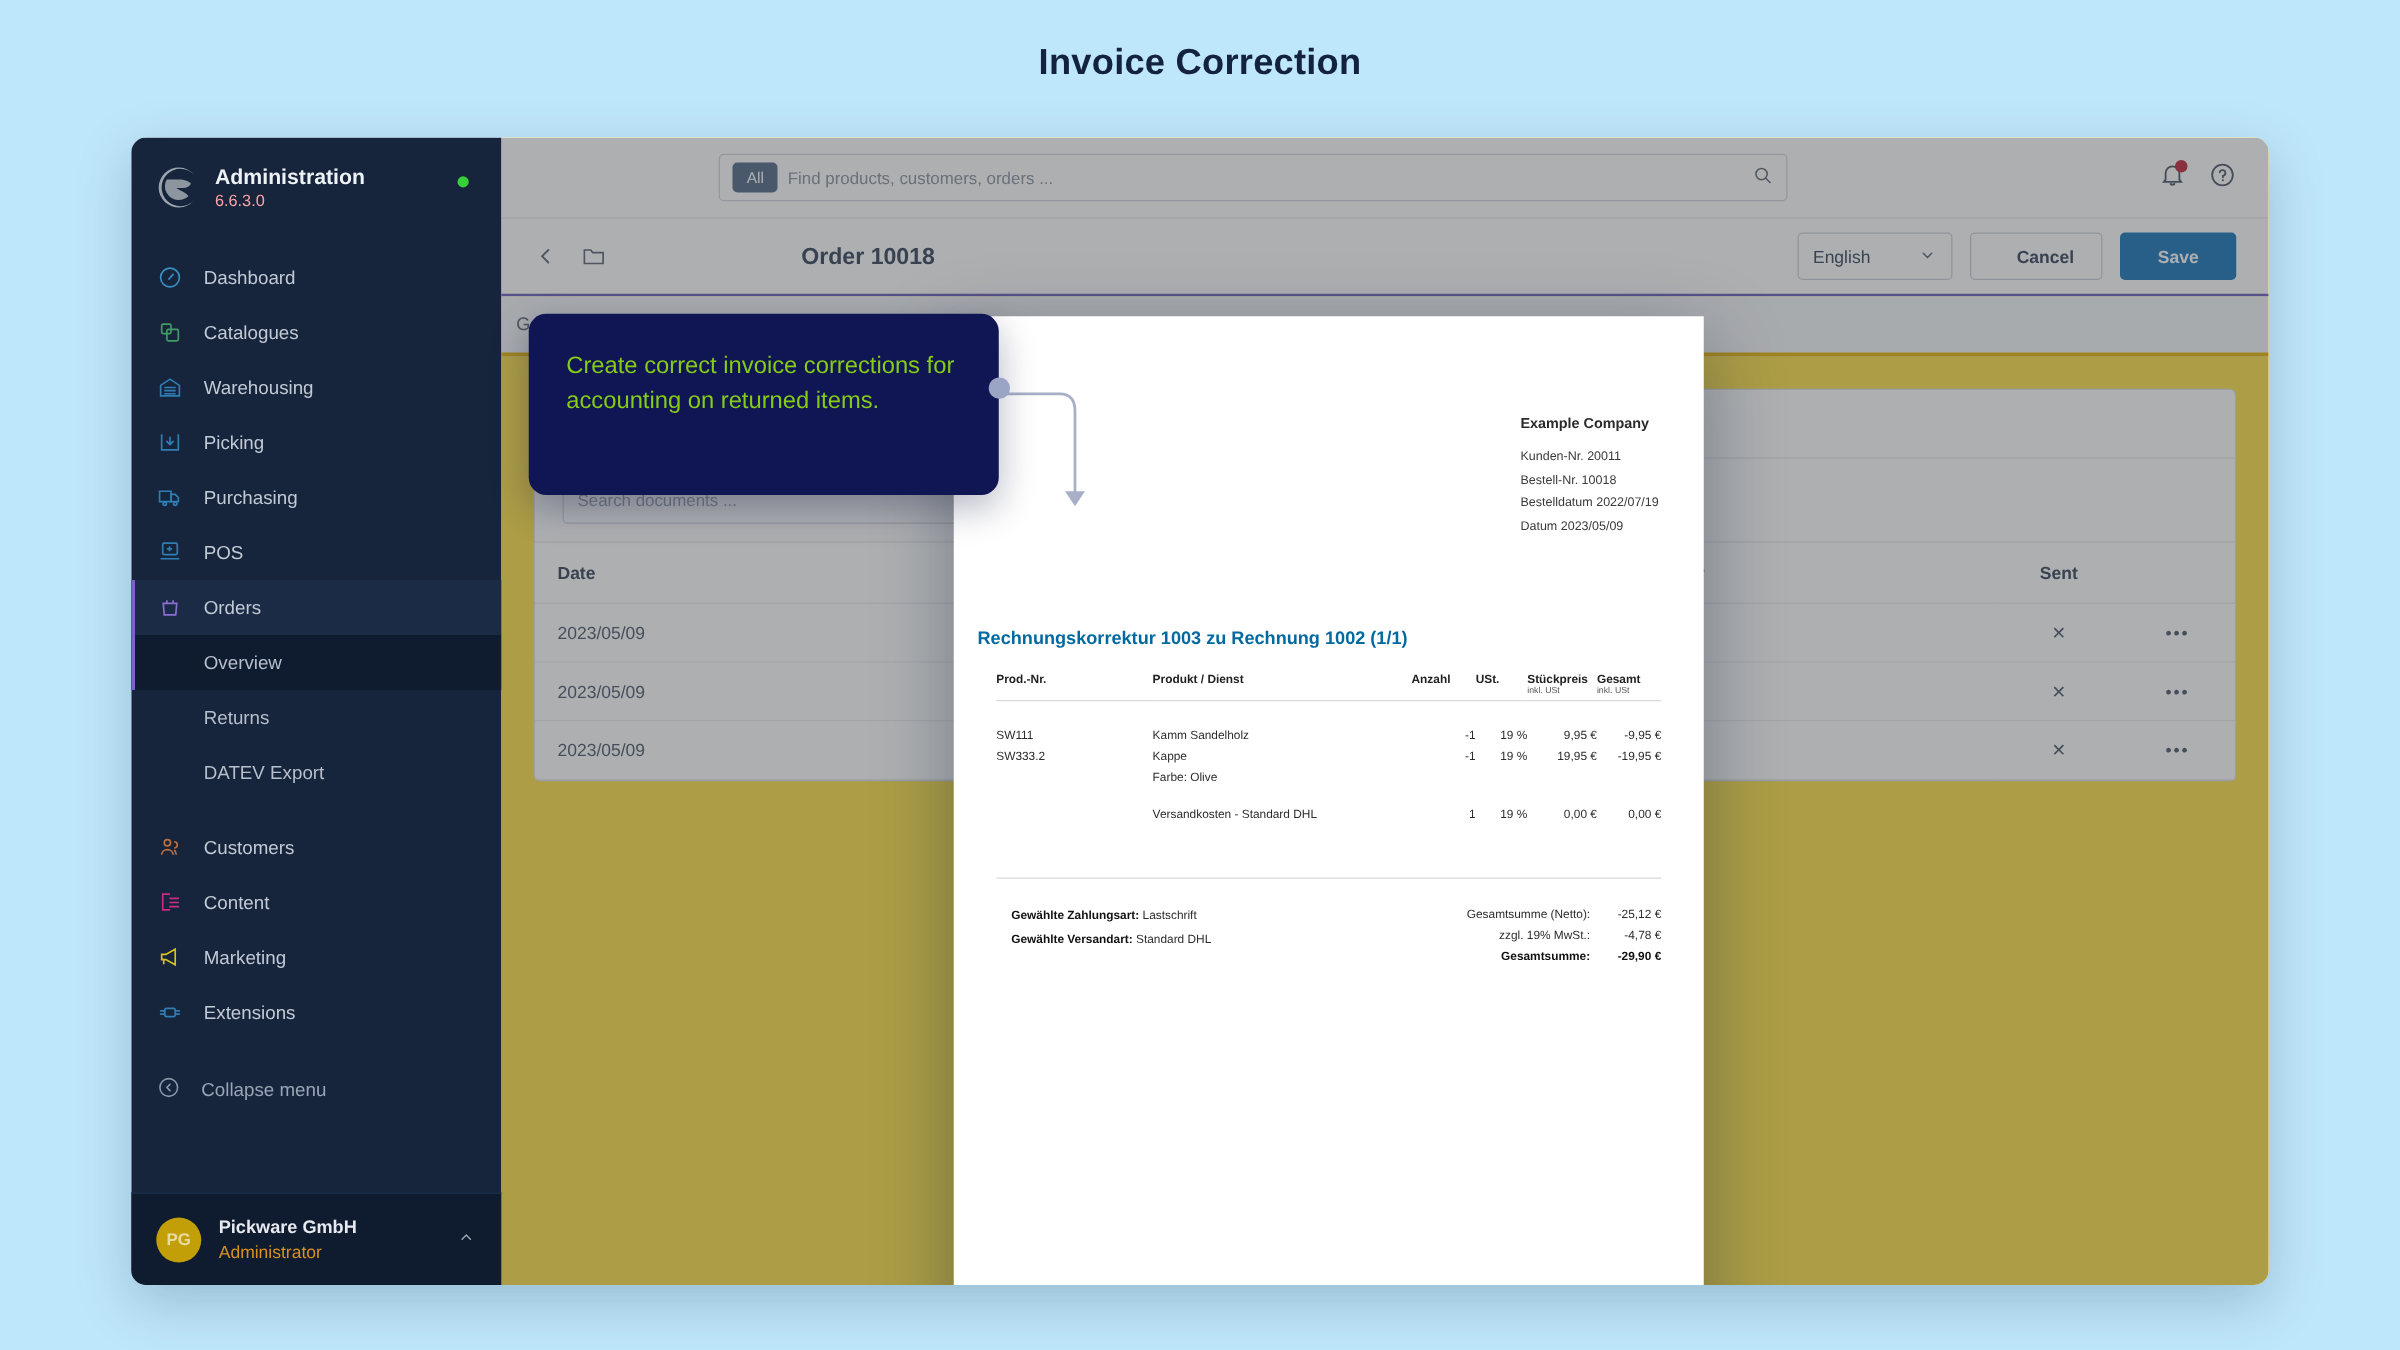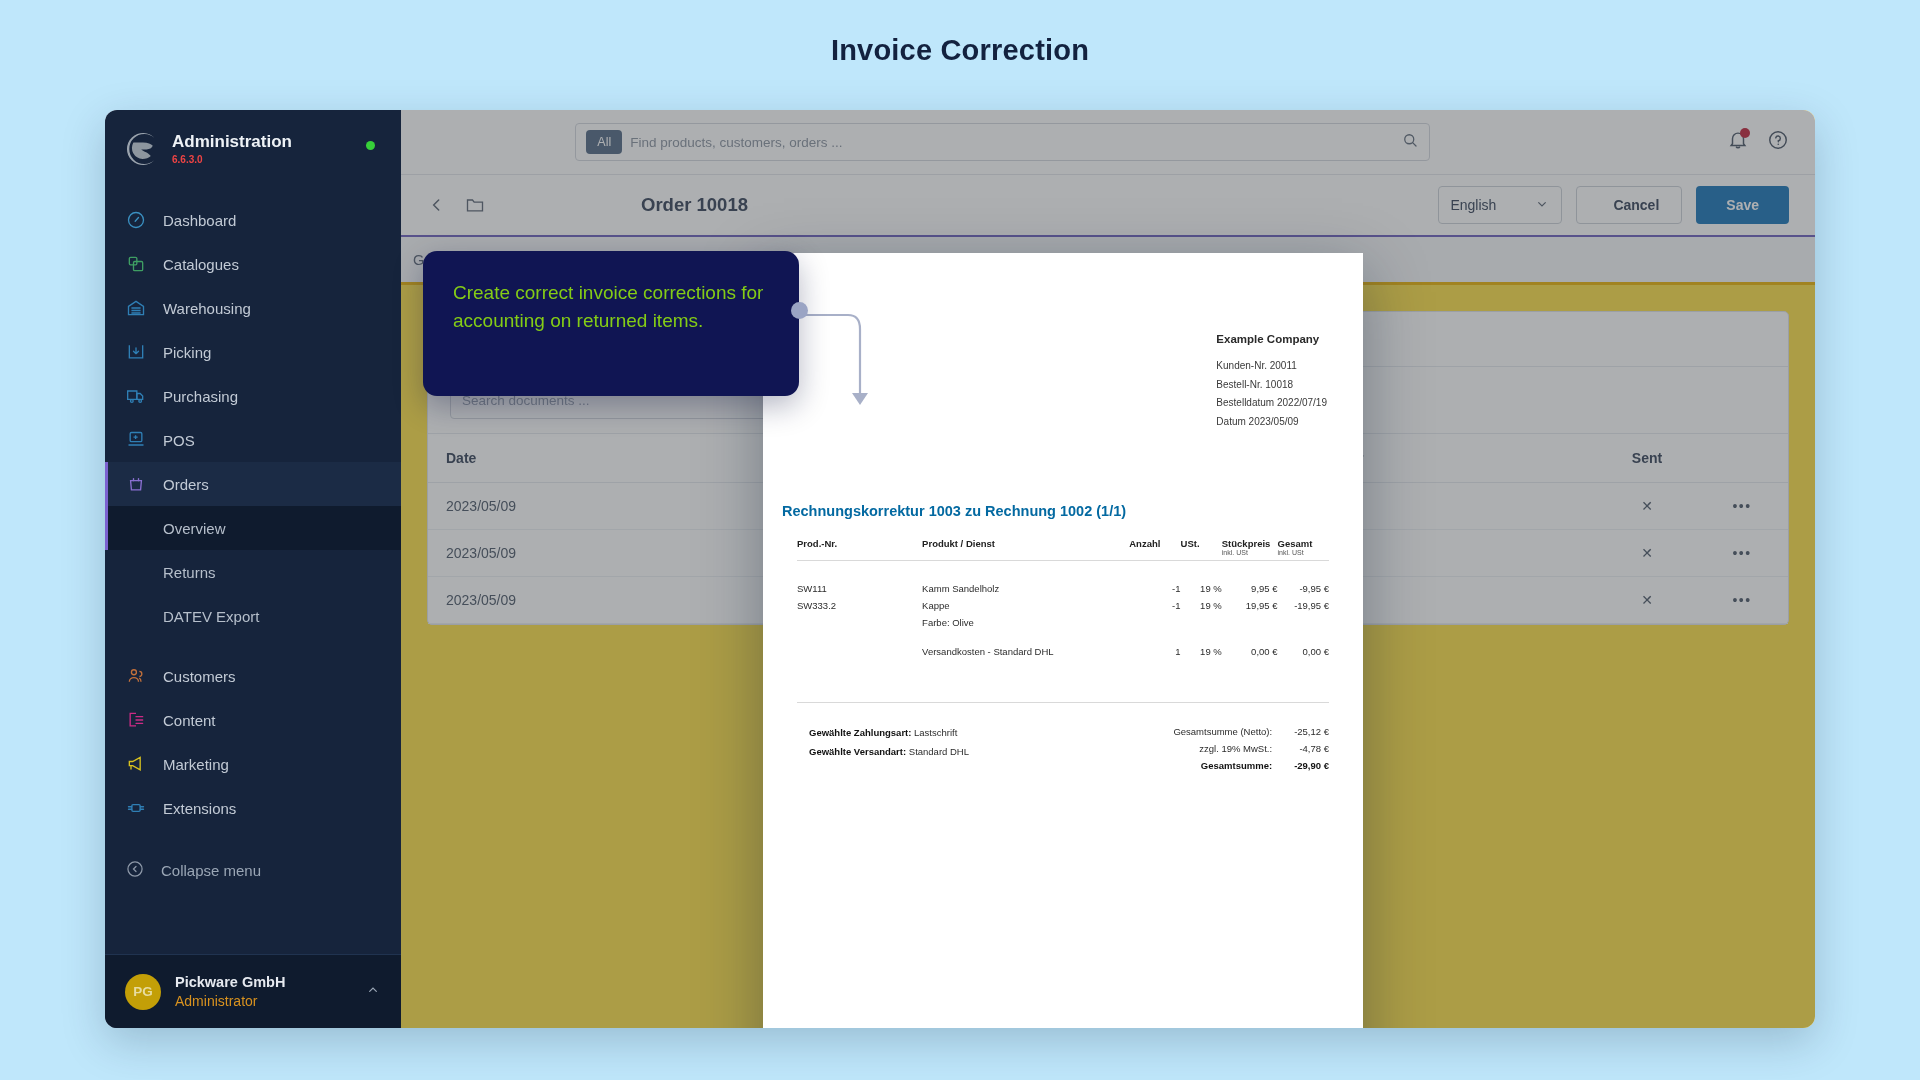--- a/index.html
+++ b/index.html
@@ -40,21 +40,21 @@
     flex: 0 0 296px;
   }
   .brand {
     display: flex; align-items: center;
     padding: 22px 20px 10px 20px;
     gap: 13px; position: relative;
   }
   .brand-logo { width: 34px; height: 34px; flex: 0 0 34px; }
   .brand-text { display:flex; flex-direction: column; line-height: 1.15; }
   .brand-title { font-size: 17px; font-weight: bold; color: #eef2f6; }
-  .brand-version { font-size: 10px; color: #ef4444; margin-top: 2px; font-weight: bold; }
+  .brand-version { font-size: 13px; color: #fca5a5; margin-top: 2px; }
   .brand-dot {
     position: absolute; right: 26px; top: 31px;
     width: 9px; height: 9px; border-radius: 50%;
     background: #37d039;
   }
 
   .nav { margin-top: 22px; flex: 1 1 auto; }
   .nav-item {
     display: flex; align-items: center; gap: 16px;
     height: 44px; padding: 0 20px;

